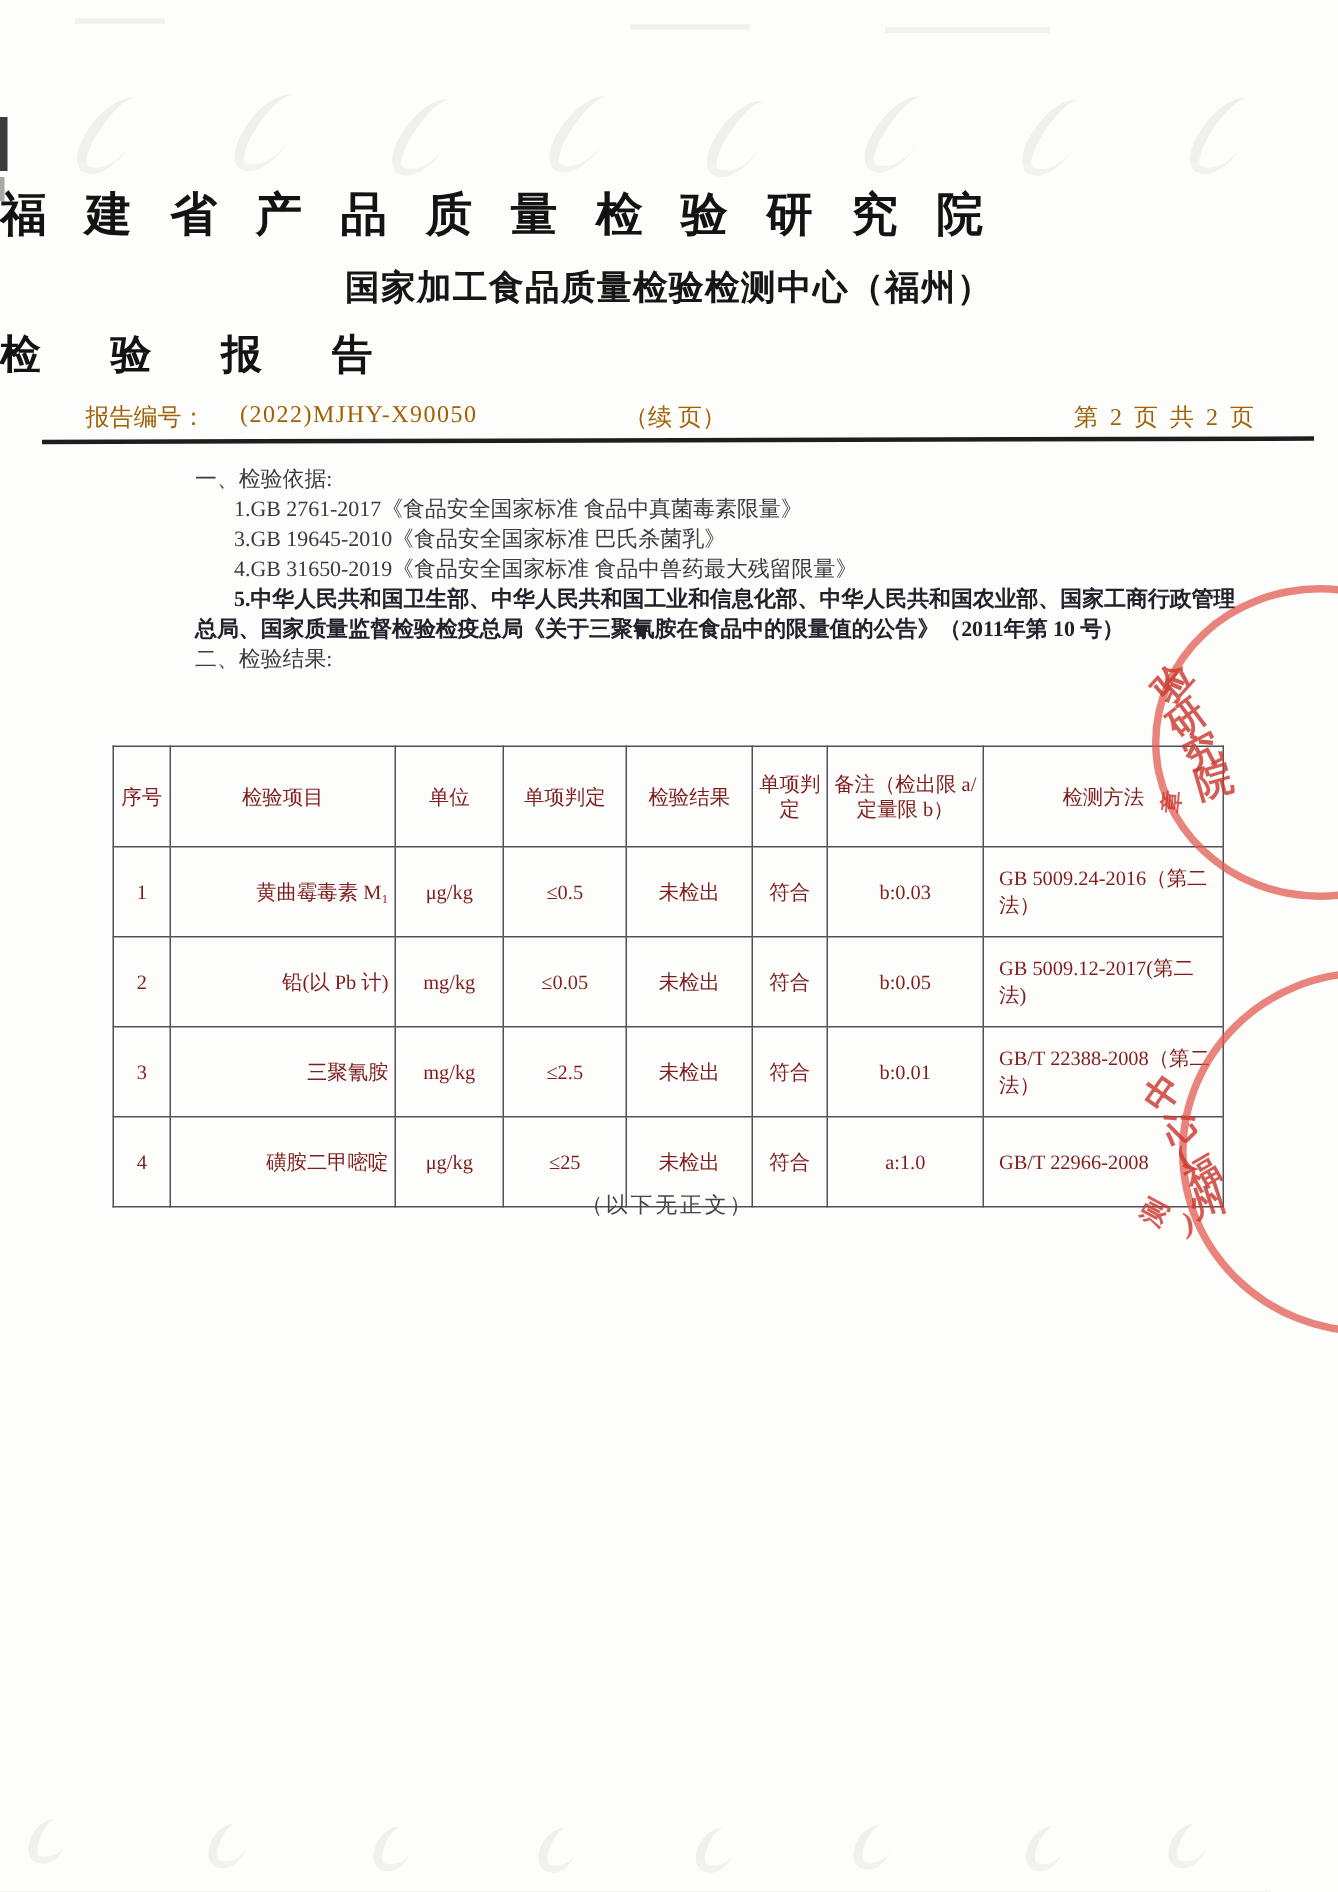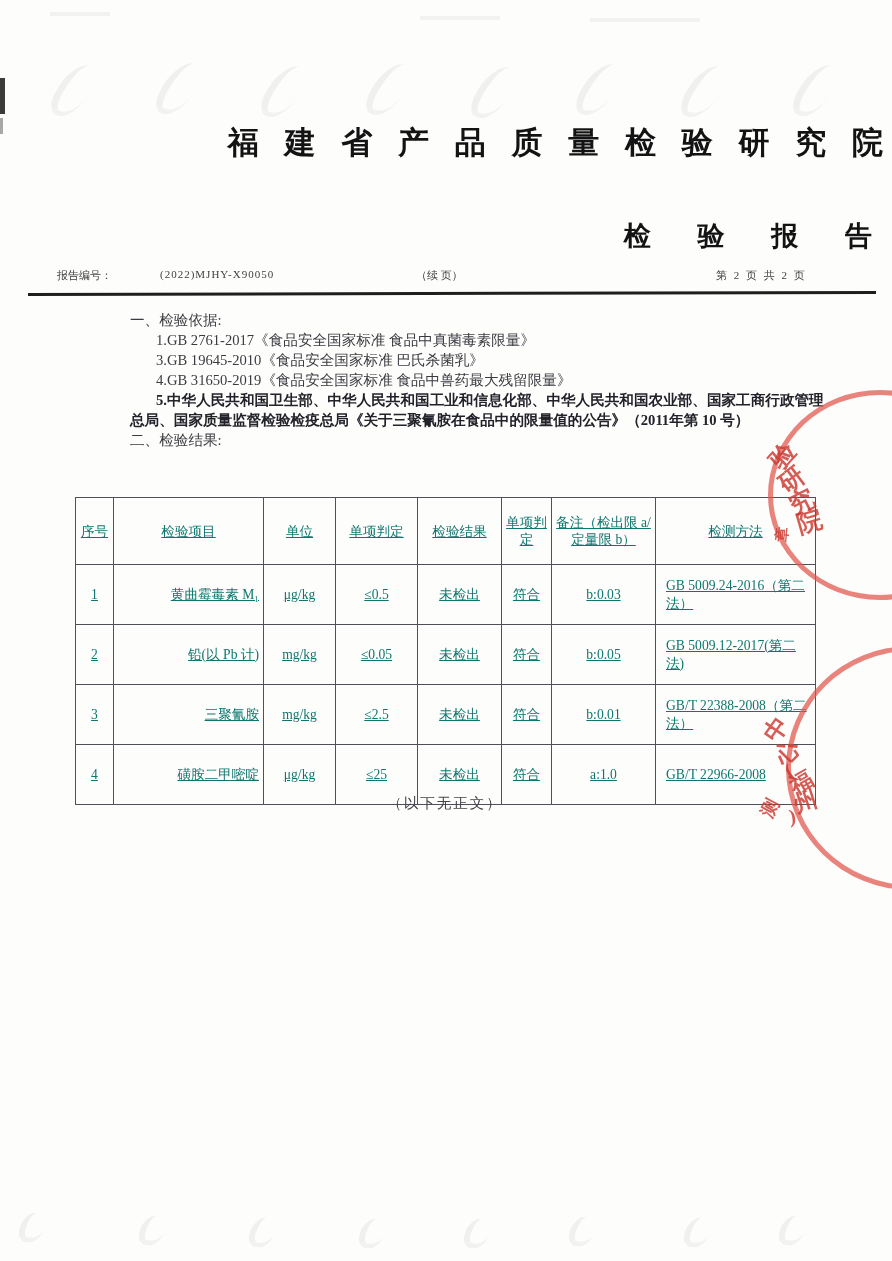--- a/index.html
+++ b/index.html
@@ -3,44 +3,44 @@
 <meta charset="utf-8">
 <style>
   html,body { margin:0; padding:0; background:#e8e8e8; }
   .page {
     position:relative; width:892px; height:1261px; margin:0 auto;
     background:#fdfdfc; overflow:hidden;
     font-family:"Liberation Serif","DejaVu Serif",serif; color:#2f2f33;
   }
   
   .t-institute { position:absolute; top:122px; left:0; width:100%; margin:0;
-    text-align:right; font-size:31px; font-weight:700; letter-spacing:9px; color:#131313; }
+    text-align:left; font-size:31px; font-weight:700; letter-spacing:9px; color:#131313; }
   .t-center { position:absolute; top:176px; left:0; width:100%; margin:0;
     text-align:center; font-size:23px; font-weight:700; letter-spacing:1px; color:#161616; }
   .t-report { position:absolute; top:218px; left:0; width:100%; margin:0;
-    text-align:right; font-size:27px; font-weight:700; letter-spacing:20px; color:#131313; }
+    text-align:left; font-size:27px; font-weight:700; letter-spacing:20px; color:#131313; }
   
   .meta { position:absolute; top:268px; left:0; width:100%; height:24px;
-    font-size:11px; color:#404040; }
+    font-size:16px; color:#a16207; }
   .meta .lbl   { position:absolute; left:57px; }
   .meta .val   { position:absolute; left:160px; letter-spacing:1px; }
   .meta .cont  { position:absolute; left:416px; }
   .meta .pgs   { position:absolute; left:716px; letter-spacing:2px; }
   .rule { position:absolute; left:28px; top:292px; width:848px; height:3px;
     background:#1e1e1e; transform:rotate(-0.15deg); }
   
   .basis { position:absolute; left:130px; top:310px; width:706px;
     font-size:14.6px; line-height:20px; color:#3a3a40; }
   .basis p { margin:0; }
   .basis .heading { text-indent:0; }
   .basis-item { text-indent:26px; }
   .basis-list p:last-child { font-weight:600; color:#22222a; }
   
   table.results { position:absolute; left:75px; top:497px; width:740px;
-    border-collapse:collapse; table-layout:fixed; font-size:13.6px; color:#0f766e;text-decoration:underline; }
+    border-collapse:collapse; table-layout:fixed; font-size:13.6px; color:#7f1d1d; }
   .results th, .results td { border:1px solid #50505a; padding:2px 4px;
     text-align:center; vertical-align:middle; font-weight:400; }
   .results thead th { height:62px; line-height:17px; }
   .results tbody td { height:55px; }
   .results td:nth-child(2) { text-align:right; padding-left:11px; }
   .results td:nth-child(8) { text-align:left; padding-left:10px; }
   .endnote { position:absolute; left:75px; top:794px; width:740px; margin:0;
     text-align:center; font-size:14.5px; color:#44444a; letter-spacing:2px; }
   
   .stamp-ring { position:absolute; border-radius:50%;
@@ -83,20 +83,21 @@
   <div class="squiggle small" style="left:250px;top:1217px"></div>
   <div class="squiggle small" style="left:360px;top:1218px"></div>
   <div class="squiggle small" style="left:465px;top:1218px"></div>
   <div class="squiggle small" style="left:570px;top:1216px"></div>
   <div class="squiggle small" style="left:685px;top:1217px"></div>
   <div class="squiggle small" style="left:780px;top:1215px"></div>
   <div class="edge-bar"></div>
   <div class="edge-bar2"></div>
 
   <h1 class="t-institute">福 建 省 产 品 质 量 检 验 研 究 院</h1>
+  <h2 class="t-center">国家加工食品质量检验检测中心（福州）</h2>
   <h3 class="t-report">检 验 报 告</h3>
 
   <div class="meta">
     <span class="lbl">报告编号：</span>
     <span class="val">(2022)MJHY-X90050</span>
     <span class="cont">（续 页）</span>
     <span class="pgs">第 2 页  共 2 页</span>
   </div>
   <div class="rule"></div>
 

